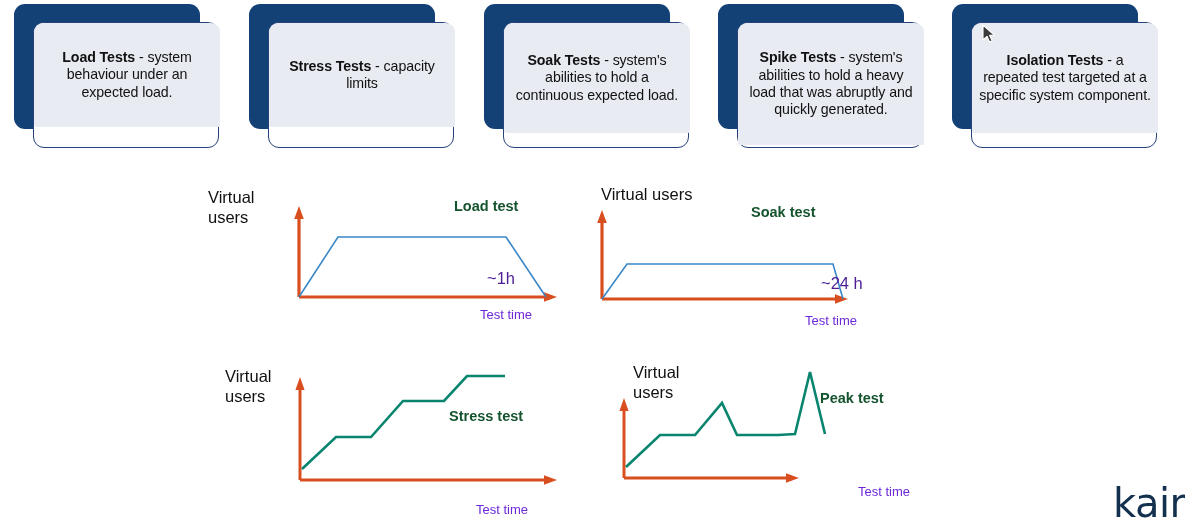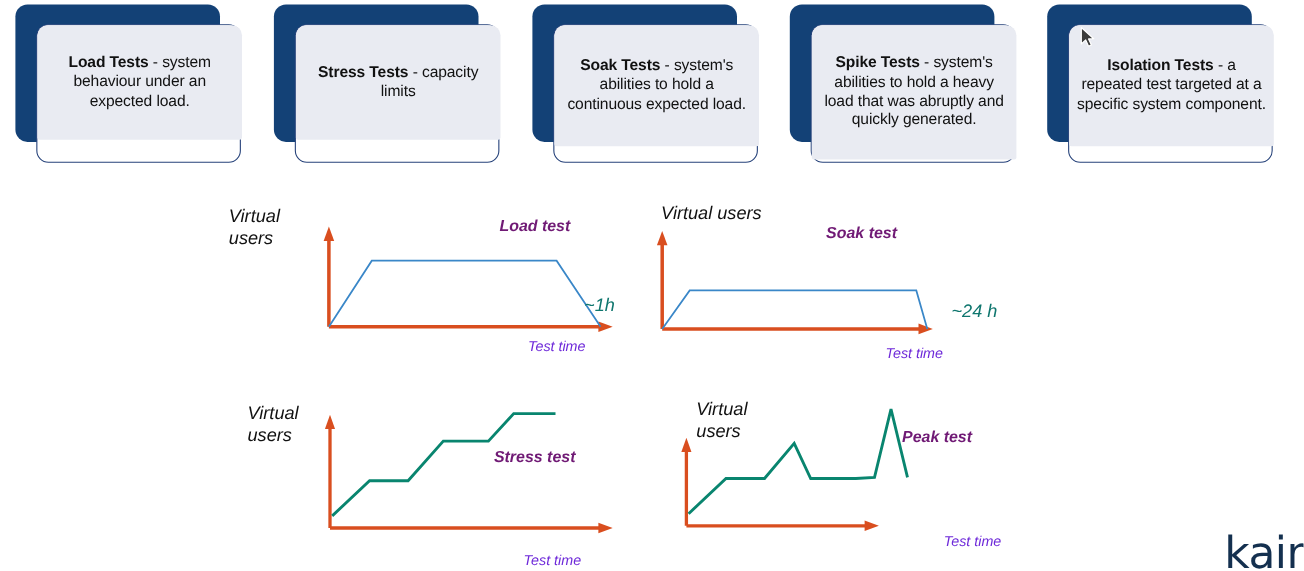--- a/index.html
+++ b/index.html
@@ -79,42 +79,41 @@
   #card-soak      { left: 484px; }
   #card-spike     { left: 718px; }
   #card-isolation { left: 952px; }
 
   
   #card-soak  .card-textbox,
   #card-isolation .card-textbox { min-height: 110px; }
   #card-spike .card-textbox { min-height: 122px; }
 
   
-  .chart-block { position: absolute; font-style: italic; }
+  .chart-block { position: absolute; }
   .chart-svg { display: block; }
   .axis-caption {
     position: absolute;
     font-size: 16.5px;
     line-height: 1.22;
     color: #111111;
     white-space: pre-line;
   }
   .series-title {
     position: absolute;
     font-size: 14.5px;
     font-weight: bold;
-    color: #701a75;
+    color: #14532d;
     white-space: nowrap;
   }
   .duration-label {
     position: absolute;
     font-size: 16.5px;
-    color: #0f766e;
+    color: #4c1d95;
     white-space: nowrap;
-    margin-left: 44px;
   }
   .xaxis-caption {
     position: absolute;
     font-size: 13px;
     color: #6d28d9;
     white-space: nowrap;
   }
 
   
   #brand-logo {

